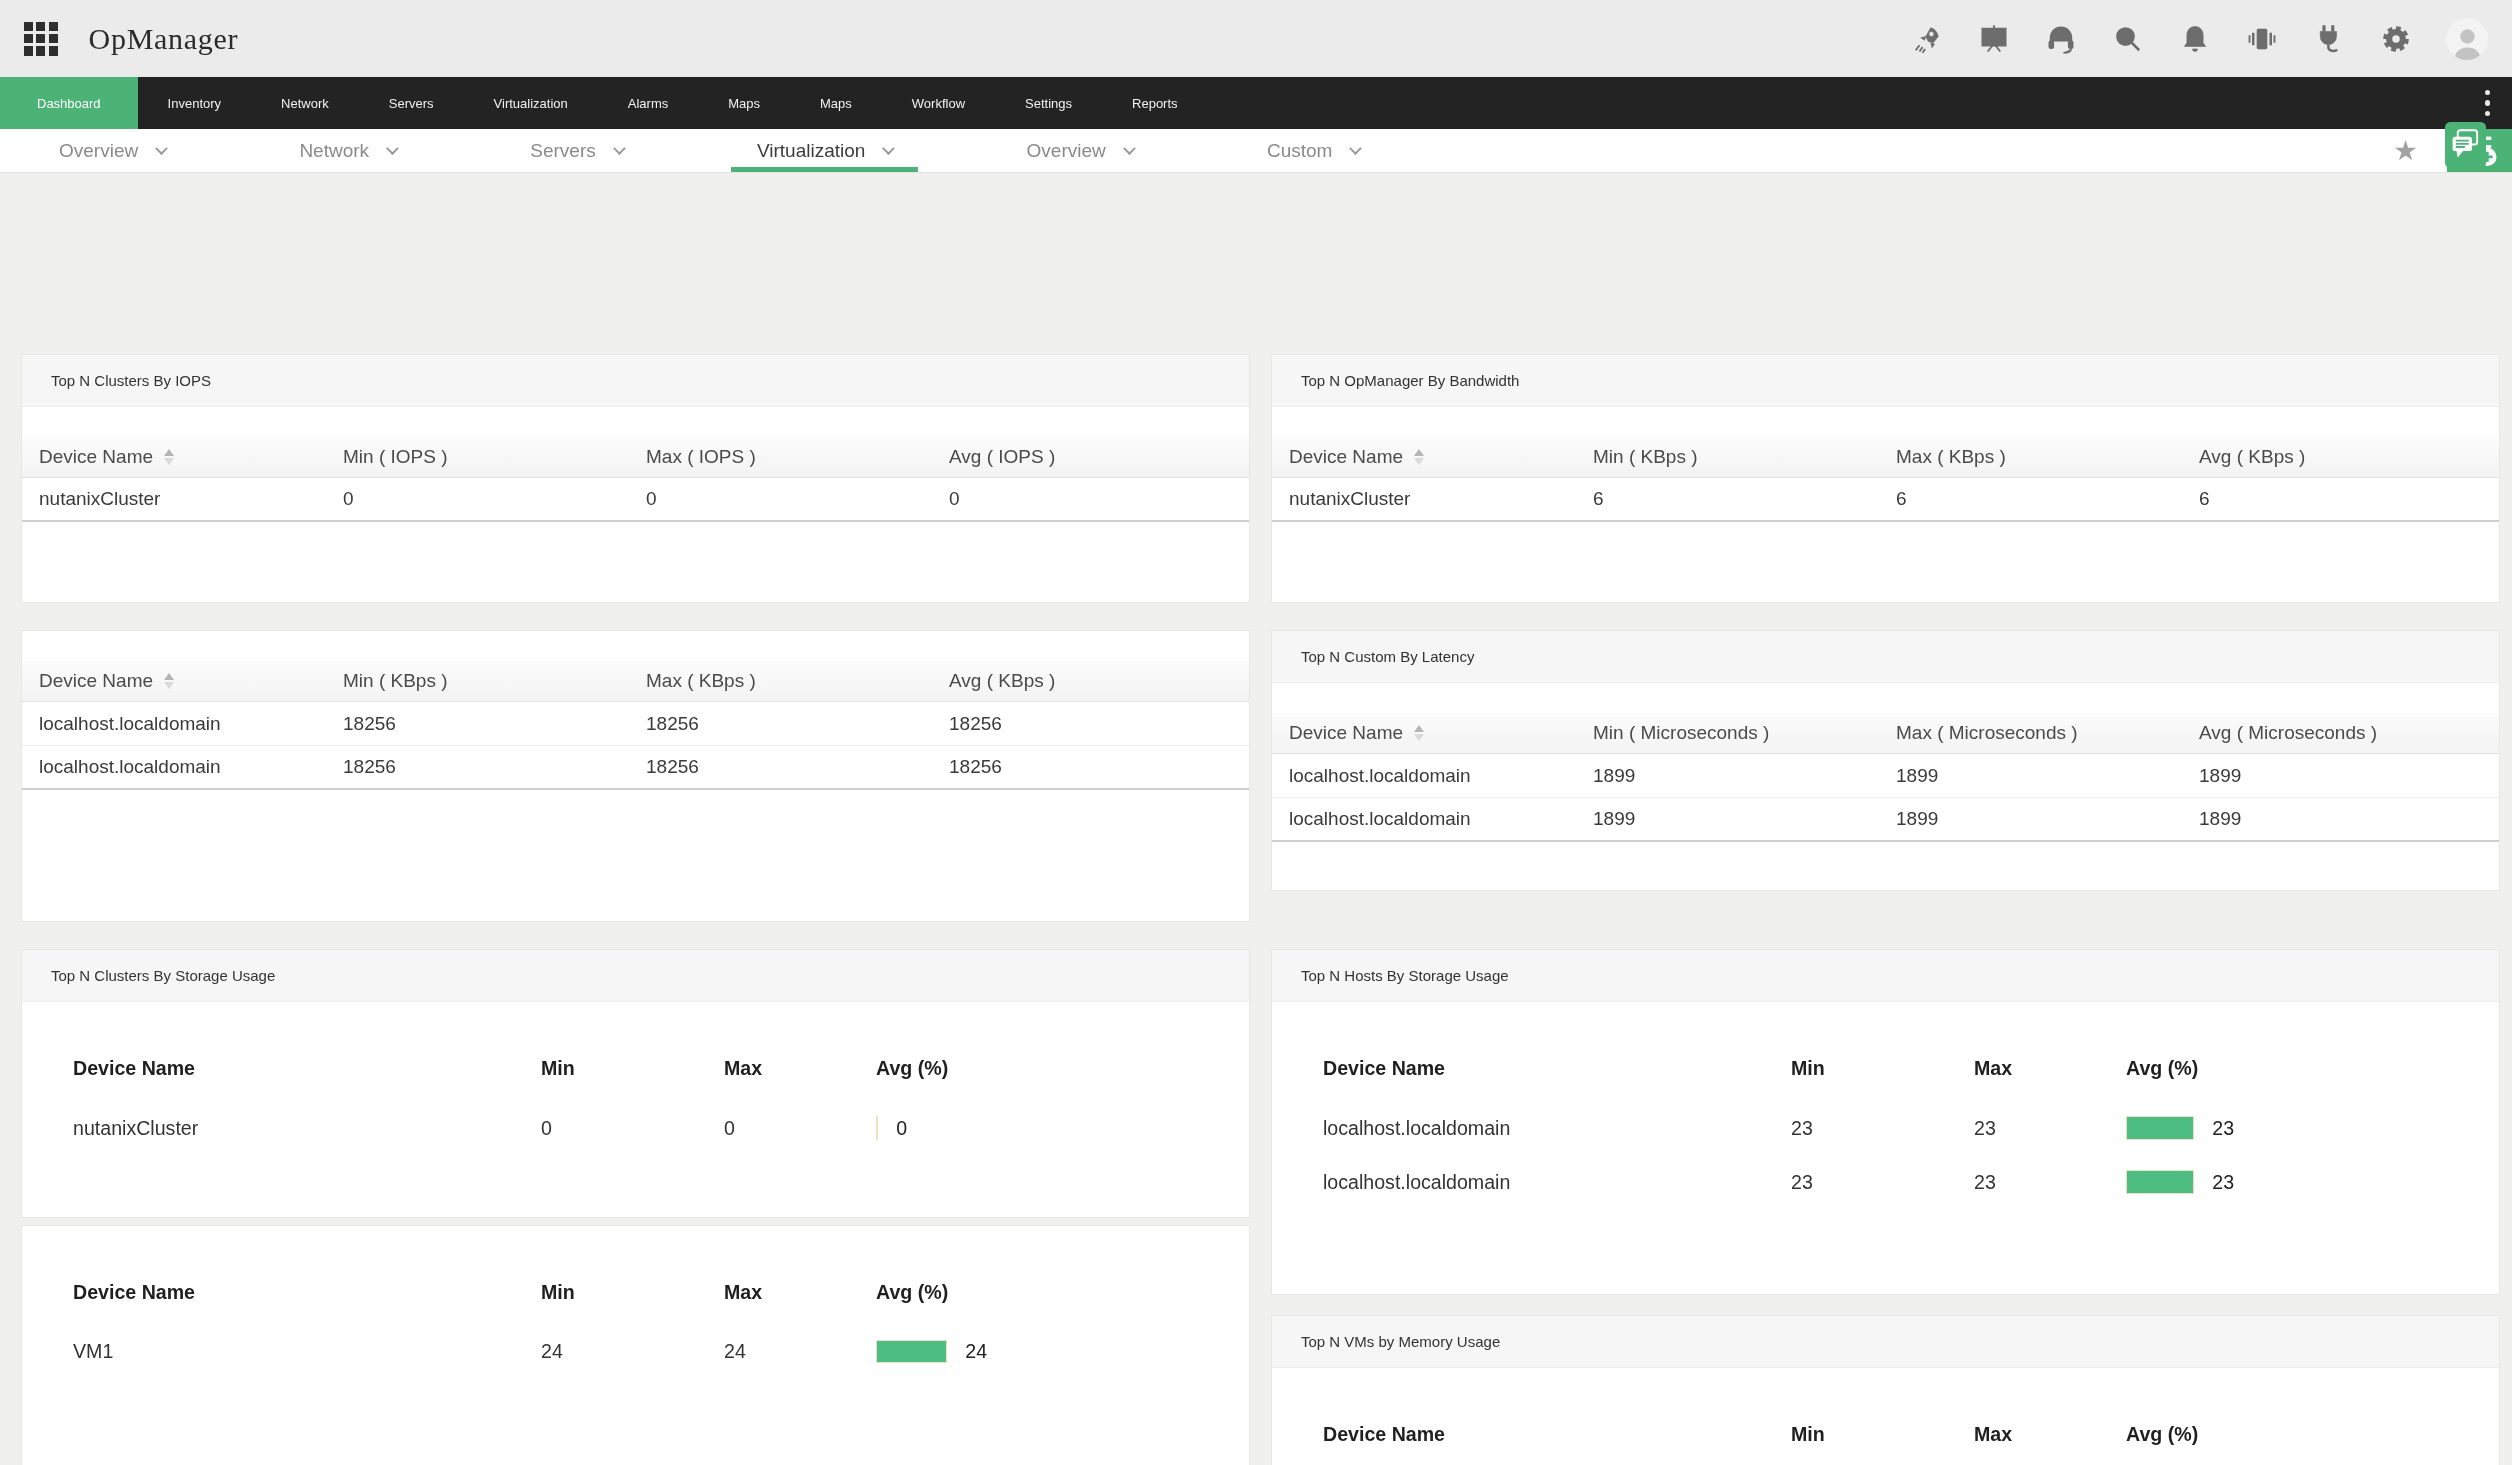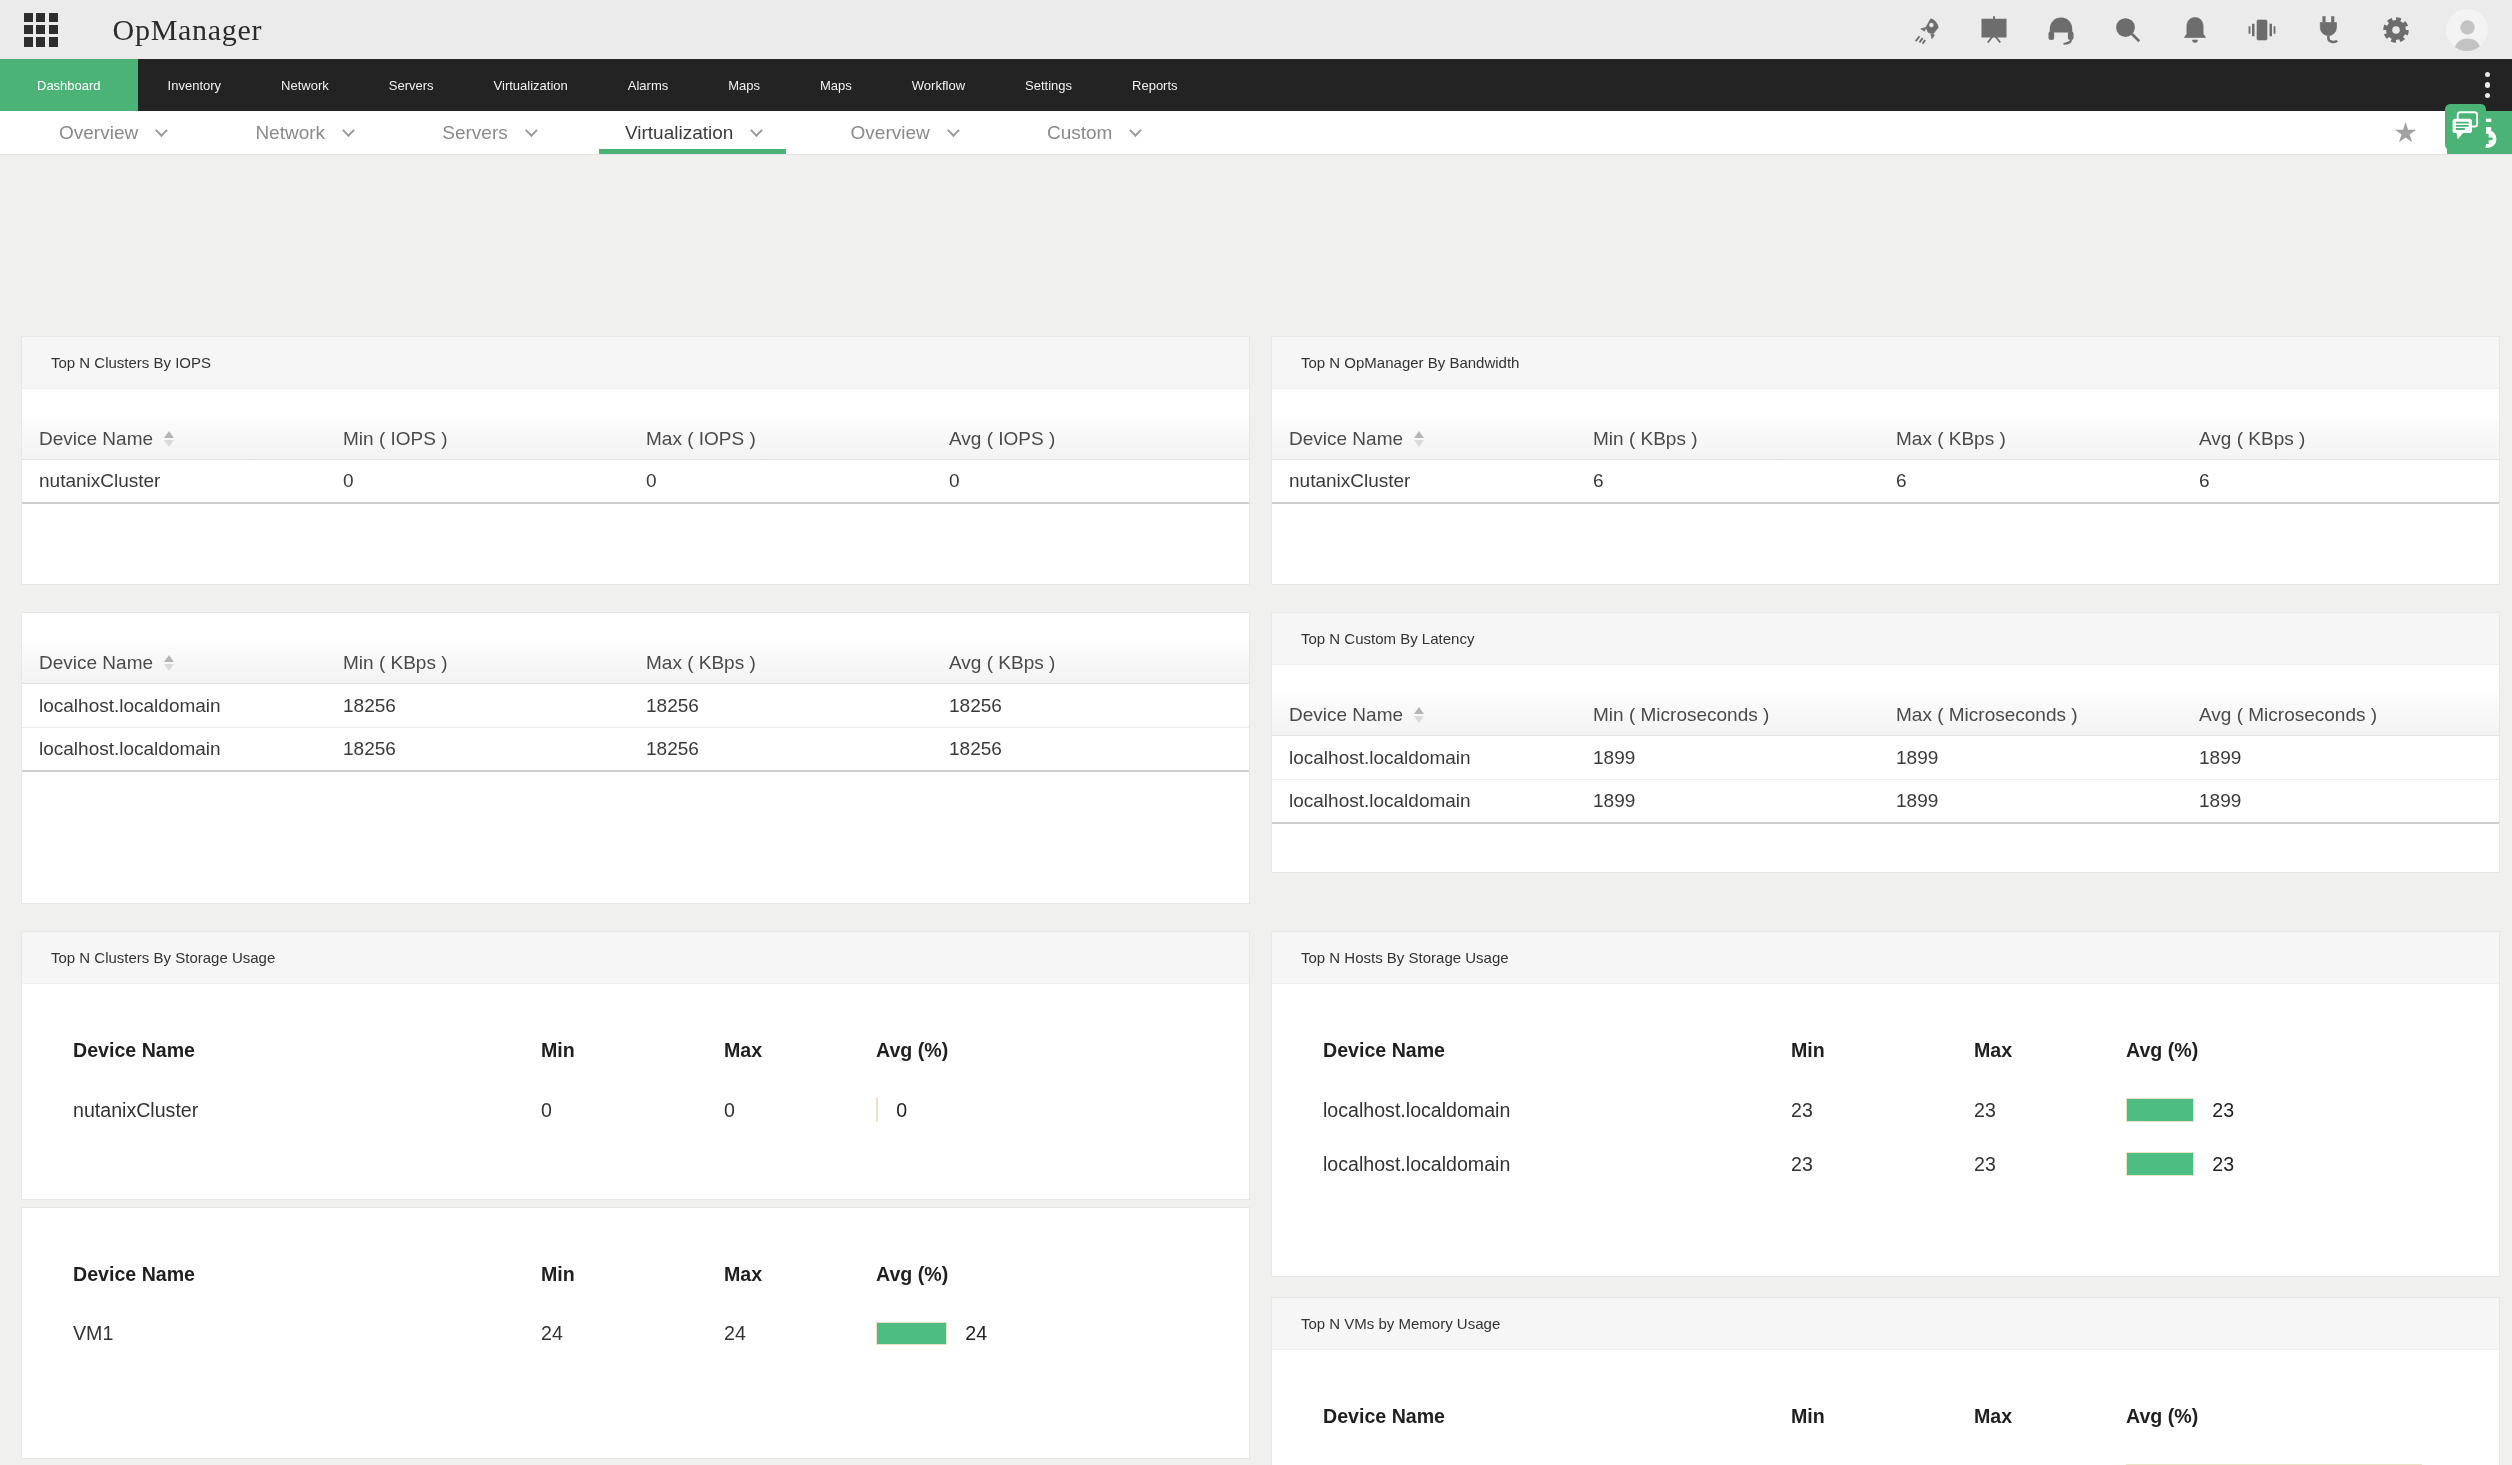--- a/index.html
+++ b/index.html
@@ -1,39 +1,39 @@
 <!DOCTYPE html>
 <html style="font-size:10.5px"><head>
 <meta charset="utf-8">
 <style>
   * { margin:0; padding:0; box-sizing:border-box; }
   html,body { width:2512px; height:1465px; overflow:hidden; background:#f0f0ef;
               font-family:"Liberation Sans", sans-serif; }
 
   
-  .topbar { height:59px; background:#ebebeb; display:flex; align-items:center; padding:0 23.6px;gap:24px; }
+  .topbar { height:77px; background:#ebebeb; display:flex; align-items:center; padding:0 23.6px; }
   .grid-icon { width:34px; height:34px; display:grid; grid-template-columns:repeat(3,9.2px);
                grid-template-rows:repeat(3,9.2px); gap:3.3px; cursor:pointer; }
   .grid-icon i { background:#2e2e2e; }
   .logo { font-family:"Liberation Serif", serif; font-size:30px; color:#2b2b2b; margin-left:31px; letter-spacing:0.7px; }
   .topbar-right { margin-left:auto; display:flex; align-items:center; gap:33px; }
   .tb-icon { width:34px; height:34px; display:flex; align-items:center; justify-content:center; cursor:pointer; }
   .tb-icon svg { width:30px; height:30px; fill:#6d6d6d; stroke:#6d6d6d; }
   .avatar { width:42px; height:42px; border-radius:50%; background:#f3f3f3; display:flex; align-items:flex-end; justify-content:center; overflow:hidden; }
   .avatar svg { width:29px; height:34px; fill:#c3c3c3; }
 
   
   .mainnav { height:52px; background:#232323; display:flex; align-items:stretch; }
   .mn-item { display:flex; align-items:center; padding:0 30px; color:#f1f1f1; font-size:13px; cursor:pointer; }
   .mn-item.active { background:#4cb377; color:#fff; padding:0 37px; }
   .mn-kebab { margin-left:auto; display:flex; flex-direction:column; justify-content:center; gap:5.2px; padding:0 22px; cursor:pointer; }
   .mn-kebab i { width:5.2px; height:5.2px; border-radius:50%; background:#e9e9e9; }
 
   
-  .subnav { height:44px; background:#fff; border-bottom:0.7px solid #e3e3e3; display:flex; align-items:stretch; padding-left:33px; position:relative; }
+  .subnav { height:44px; background:#fff; border-bottom:0.7px solid #e3e3e3; display:flex; align-items:stretch; padding-left:33px; position:relative;gap:44px; }
   .sn-item { position:relative; display:flex; align-items:center; gap:17px; padding:0 26px; margin-right:39px;
              color:#8a8a8a; font-size:19px; cursor:pointer; }
   .sn-item .chev { width:9.2px; height:9.2px; border-right:2px solid #9a9a9a; border-bottom:2px solid #9a9a9a;
                    transform:rotate(45deg) translateY(-2.6px); }
   .sn-item.active { color:#3c3c3c; }
   .sn-item.active::after { content:""; position:absolute; left:0; right:0; bottom:0; height:4.6px; background:#4cb377; }
   .sn-right { margin-left:auto; display:flex; align-items:stretch; }
   .sn-star { display:flex; align-items:center; padding:0 29px; font-size:27.5px; color:#a2a2a2; cursor:pointer; }
   .sn-add { width:65px; background:#4cb377; display:flex; align-items:center; justify-content:center; cursor:pointer; }
 

